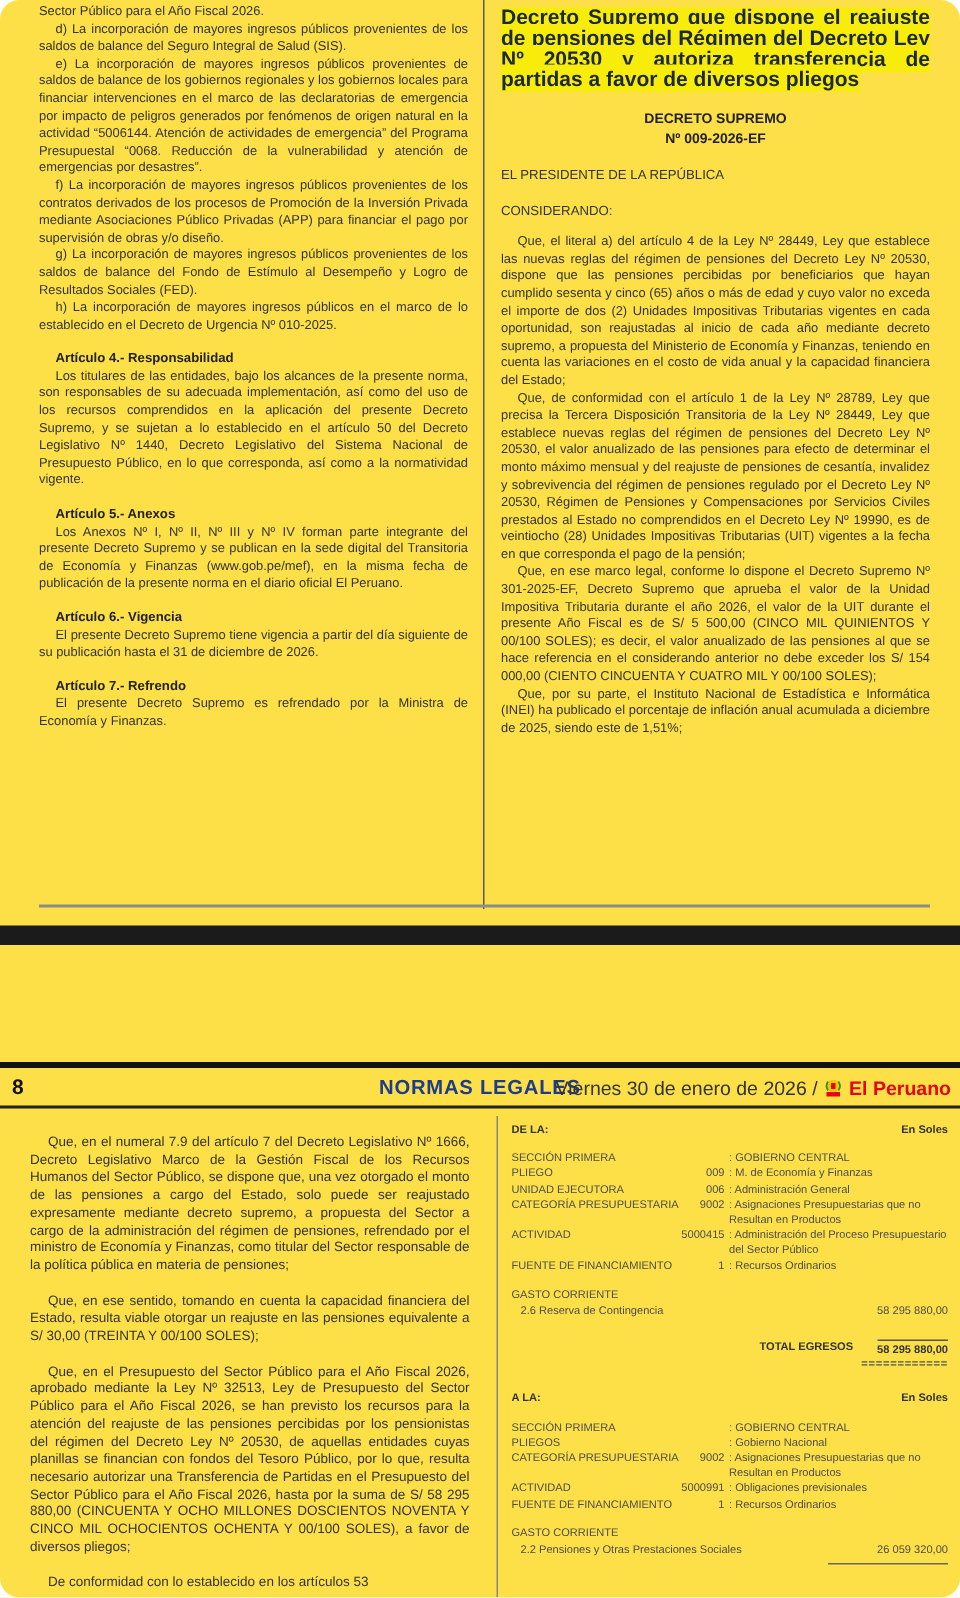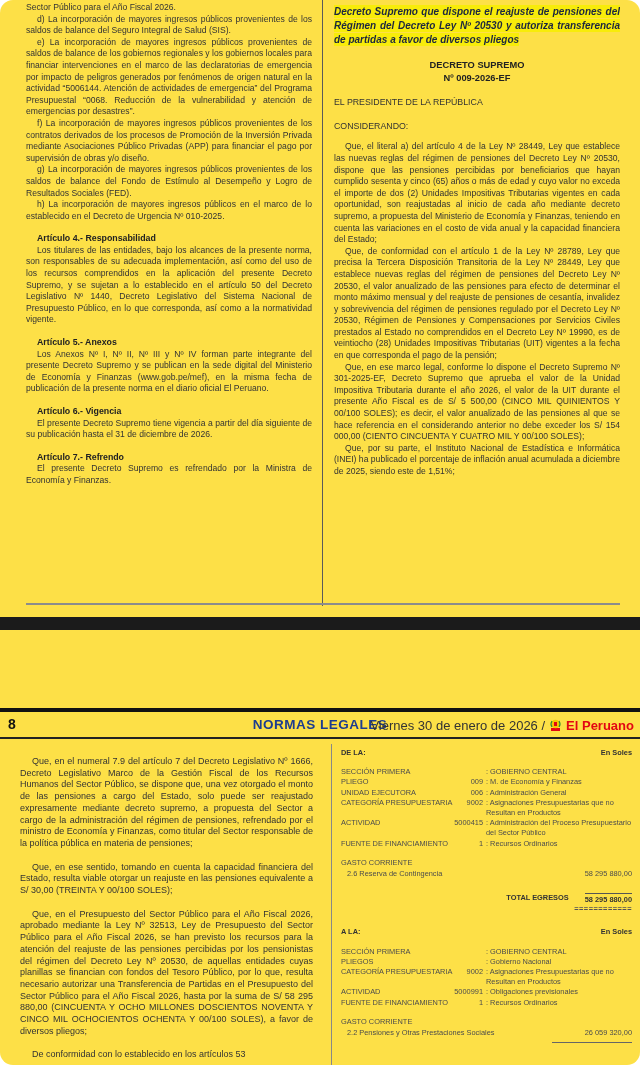--- a/index.html
+++ b/index.html
@@ -9,21 +9,21 @@
   .page1{position:absolute;left:0;top:0;width:640px;height:610px;overflow:hidden;}
   .p1-left{position:absolute;left:26px;top:2px;width:286px;height:600px;overflow:hidden;}
   .p1-right{position:absolute;left:334px;top:5px;width:286px;height:600px;overflow:hidden;}
   .vrule{position:absolute;width:1px;background:#5a5a5a;}
   .vrule1{left:322px;top:0;height:606px;}
   .p1-bottom-rule{position:absolute;left:26px;top:603px;width:594px;height:2px;background:#8c8c8c;}
   .bodytext p{margin:0;font-size:8.6px;line-height:11.6px;text-align:justify;text-indent:11px;color:#333;}
   .bodytext p.cont{text-indent:0;}
   .art{margin:11px 0 0 0;font-size:8.8px;line-height:11.6px;font-weight:bold;text-indent:11px;color:#222;}
   .art + p{margin-top:0;}
-  .hl-block{font-size:10px;line-height:13.8px;font-weight:bold;text-align:justify;color:#1c2740;font-style:italic;}
+  .hl-block{font-size:14px;line-height:13.8px;font-weight:bold;text-align:justify;color:#1c2740;}
   .hl{background:var(--highlight,#f8ec0a);padding:1px 0;-webkit-box-decoration-break:clone;box-decoration-break:clone;}
   .decree-heading{margin-top:13px;text-align:center;font-size:9.3px;line-height:12.5px;font-weight:bold;color:#222;}
   .caps-line{margin-top:13px;font-size:8.8px;line-height:11px;color:#333;}
   .p1-right p{margin:0;font-size:8.6px;line-height:11.6px;text-align:justify;text-indent:11px;color:#333;}
   .p1-right .first-para{margin-top:9px;}
   
   .black-band{position:absolute;left:0;top:617px;width:640px;height:13px;background:#1b1b1b;}
   
   .page2{position:absolute;left:0;top:708px;width:640px;height:357px;overflow:hidden;}
   .p2-toprule{position:absolute;left:0;top:0;width:640px;height:4px;background:#111;}
@@ -64,21 +64,21 @@
     <div class="p1-left bodytext">
       <p class="cont">Sector Público para el Año Fiscal 2026.</p>
       <p>d) La incorporación de mayores ingresos públicos provenientes de los saldos de balance del Seguro Integral de Salud (SIS).</p>
       <p>e) La incorporación de mayores ingresos públicos provenientes de saldos de balance de los gobiernos regionales y los gobiernos locales para financiar intervenciones en el marco de las declaratorias de emergencia por impacto de peligros generados por fenómenos de origen natural en la actividad “5006144. Atención de actividades de emergencia” del Programa Presupuestal “0068. Reducción de la vulnerabilidad y atención de emergencias por desastres”.</p>
       <p>f) La incorporación de mayores ingresos públicos provenientes de los contratos derivados de los procesos de Promoción de la Inversión Privada mediante Asociaciones Público Privadas (APP) para financiar el pago por supervisión de obras y/o diseño.</p>
       <p>g) La incorporación de mayores ingresos públicos provenientes de los saldos de balance del Fondo de Estímulo al Desempeño y Logro de Resultados Sociales (FED).</p>
       <p>h) La incorporación de mayores ingresos públicos en el marco de lo establecido en el Decreto de Urgencia Nº 010-2025.</p>
       <h4 class="art">Artículo 4.- Responsabilidad</h4>
       <p>Los titulares de las entidades, bajo los alcances de la presente norma, son responsables de su adecuada implementación, así como del uso de los recursos comprendidos en la aplicación del presente Decreto Supremo, y se sujetan a lo establecido en el artículo 50 del Decreto Legislativo Nº 1440, Decreto Legislativo del Sistema Nacional de Presupuesto Público, en lo que corresponda, así como a la normatividad vigente.</p>
       <h4 class="art">Artículo 5.- Anexos</h4>
-      <p>Los Anexos Nº I, Nº II, Nº III y Nº IV forman parte integrante del presente Decreto Supremo y se publican en la sede digital del Ministerio de Economía y Finanzas (www.gob.pe/mef), en la misma fecha de publicación de la presente norma en el diario oficial El Peruano.</p>
+      <p>Los Anexos Nº I, Nº II, Nº III y Nº IV forman parte integrante del presente Decreto Supremo y se publican en la sede digital del Transitoria de Economía y Finanzas (www.gob.pe/mef), en la misma fecha de publicación de la presente norma en el diario oficial El Peruano.</p>
       <h4 class="art">Artículo 6.- Vigencia</h4>
       <p>El presente Decreto Supremo tiene vigencia a partir del día siguiente de su publicación hasta el 31 de diciembre de 2026.</p>
       <h4 class="art">Artículo 7.- Refrendo</h4>
       <p>El presente Decreto Supremo es refrendado por la Ministra de Economía y Finanzas.</p>
     </div>
 
     <div class="vrule vrule1"></div>
 
     <div class="p1-right">
       <div class="hl-block">

